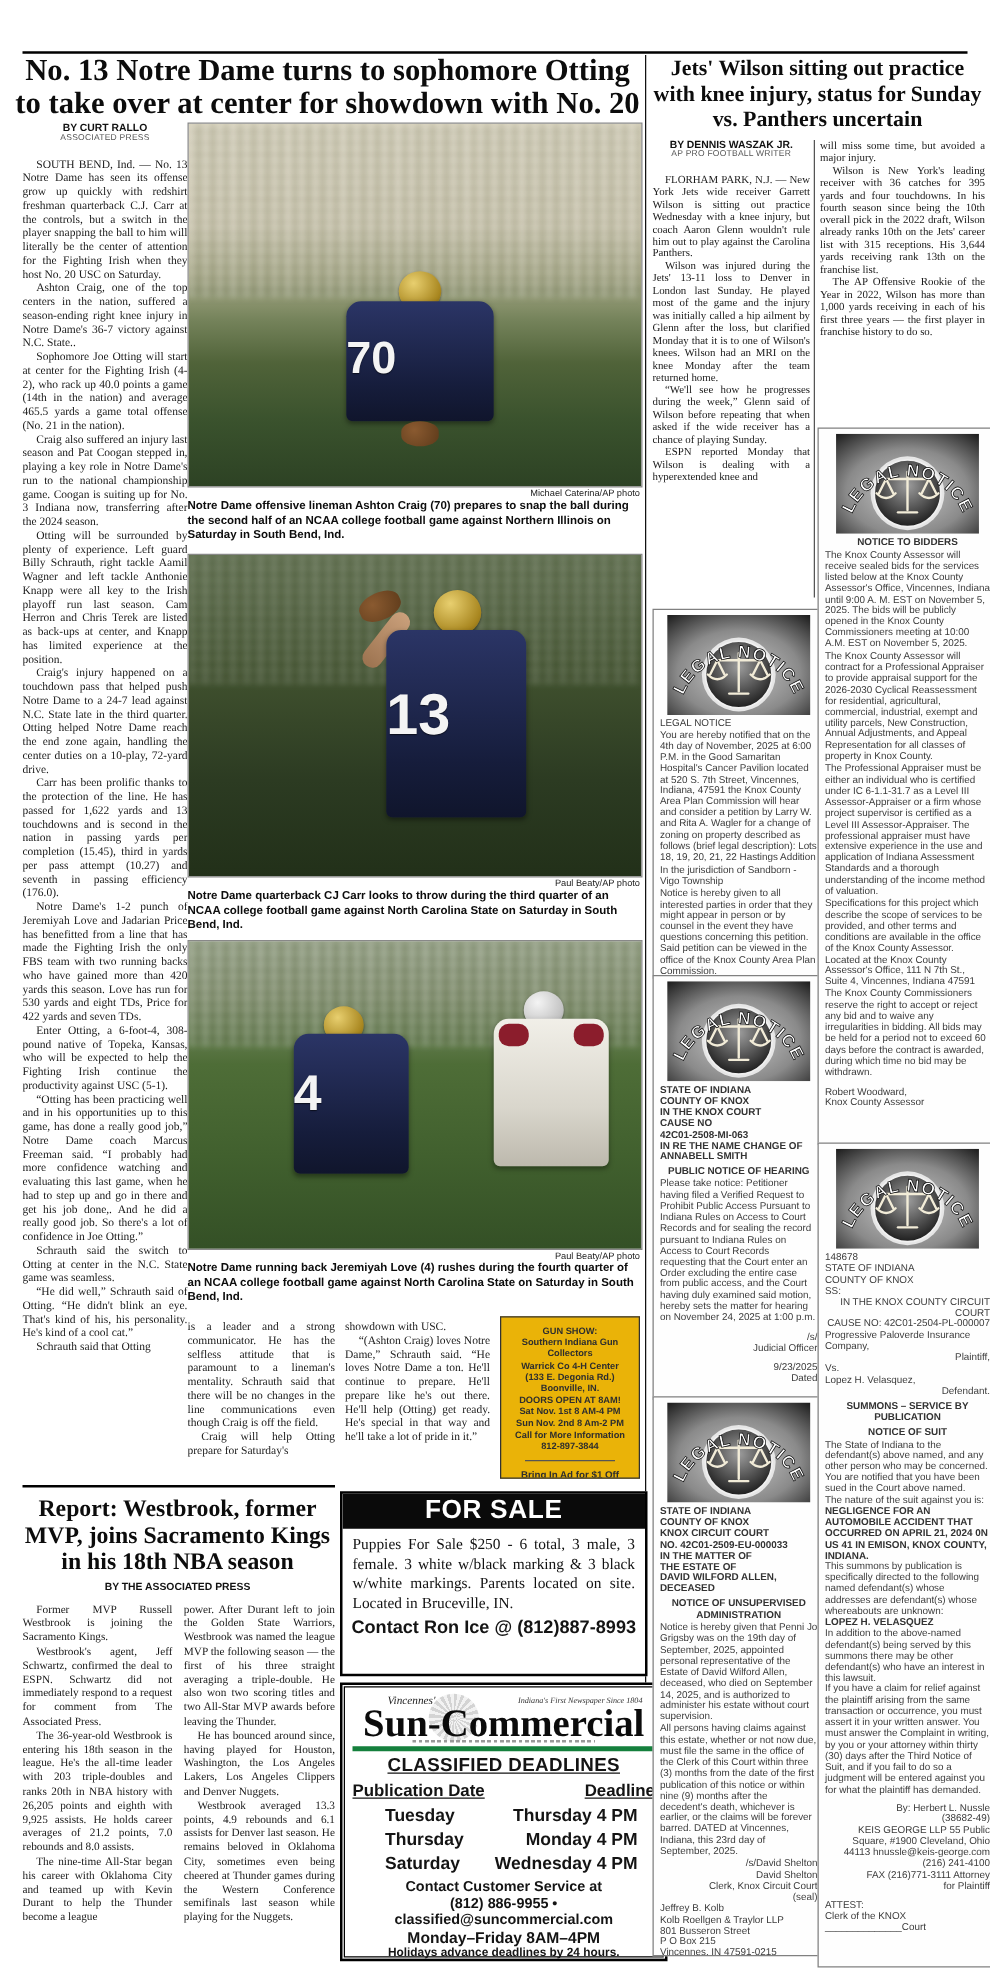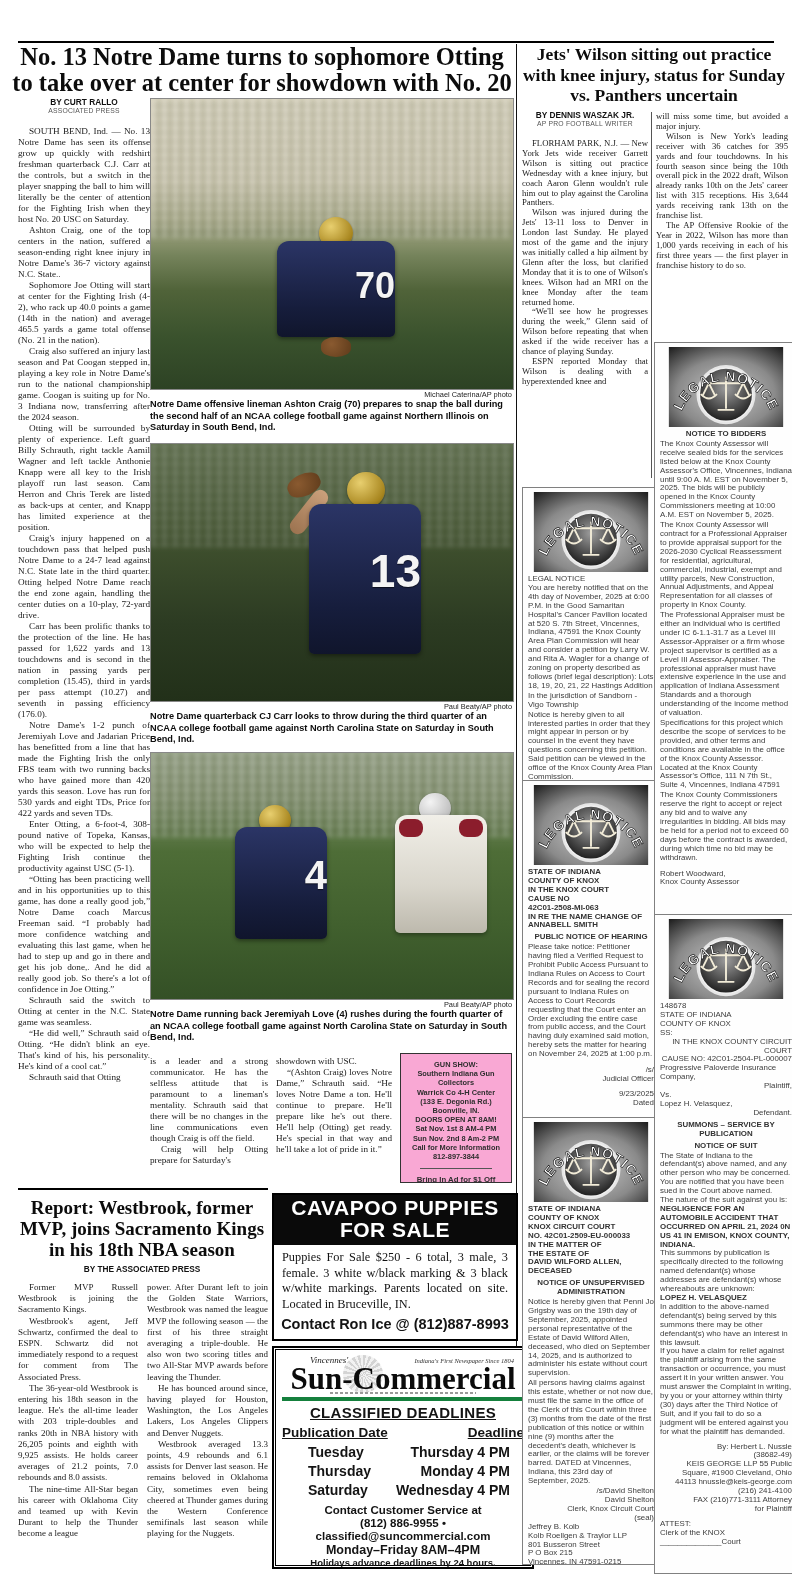--- a/index.html
+++ b/index.html
@@ -38,29 +38,29 @@
   
   .photo{overflow:hidden;background:#9aa47e;border:0.5px solid #888;}
   .crowd{position:absolute;left:0;top:0;right:0;
     background:repeating-linear-gradient(90deg,rgba(255,255,255,.20) 0 5px,rgba(70,80,45,.14) 5px 11px),
                repeating-linear-gradient(0deg,rgba(255,255,255,.12) 0 4px,rgba(0,0,0,.06) 4px 9px);
     filter:blur(2.5px);}
   .helmet{position:absolute;border-radius:50%;background:radial-gradient(circle at 35% 30%,#e8cf6f,#a8861f 70%,#6f5a12);box-shadow:0 1px 2px rgba(0,0,0,.5);}
   .torso{position:absolute;border-radius:12px 12px 5px 5px;background:linear-gradient(180deg,#2b3566,#161d3c 70%,#10152c);box-shadow:0 2px 4px rgba(0,0,0,.4);}
   .torso-w{position:absolute;border-radius:12px 12px 5px 5px;background:linear-gradient(180deg,#f1efe8,#d9d6cc 60%,#bdb9ad);box-shadow:0 2px 4px rgba(0,0,0,.35);}
   .shoulder-r{position:absolute;background:#8b1d2c;border-radius:8px;}
-  .num{position:absolute;width:100%;text-align:right;color:#f4f4f4;font-family:"Liberation Sans",sans-serif;font-weight:bold;text-shadow:0 1px 1px rgba(0,0,0,.6);}
+  .num{position:absolute;width:100%;text-align:left;color:#f4f4f4;font-family:"Liberation Sans",sans-serif;font-weight:bold;text-shadow:0 1px 1px rgba(0,0,0,.6);}
   .ball{position:absolute;background:radial-gradient(circle at 35% 35%,#8a5a30,#5d3a1a);border-radius:50% / 42%;}
   .arm{position:absolute;background:linear-gradient(180deg,#caa07b,#9c7350);border-radius:8px;}
 
   .credit{font-family:"Liberation Sans",sans-serif;font-size:7.4px;color:#222;text-align:right;}
   .caption{font-family:"Liberation Sans",sans-serif;font-weight:bold;font-size:9.2px;line-height:11.6px;color:#0d0d0d;text-align:left;}
 
   
-  .gun-ad{border:1.5px solid #333;background:#f9a8d4;padding:6px 3px 4px 3px;text-align:center;font-family:"Liberation Sans",sans-serif;font-weight:bold;color:#2e2e2e;overflow:hidden;}
+  .gun-ad{border:1.5px solid #333;background:#eab308;padding:6px 3px 4px 3px;text-align:center;font-family:"Liberation Sans",sans-serif;font-weight:bold;color:#2e2e2e;overflow:hidden;}
   .gun-ad .ln{font-size:7.4px;line-height:9.2px;}
   .gun-sep{width:70%;height:1px;background:#555;margin:7px auto 6px auto;}
   .gun-foot{font-size:7.8px;}
 
   
   .cav-ad{border:2px solid #000;background:#fff;overflow:hidden;}
   .cav-band{background:#0a0a0a;color:#fff;text-align:center;font-family:"Liberation Sans",sans-serif;font-weight:bold;font-size:21px;line-height:22px;padding:2px 0 4px 0;letter-spacing:.5px;}
   .cav-body{font-family:"Liberation Serif",serif;font-size:12.3px;line-height:15.5px;text-align:justify;padding:5px 8px 2px 8px;color:#111;}
   .cav-contact{font-family:"Liberation Sans",sans-serif;font-weight:bold;font-size:14.5px;text-align:center;padding:2px 0;}
 
@@ -203,21 +203,20 @@
       <p class="para">The nine-time All-Star began his career with Oklahoma City and teamed up with Kevin Durant to help the Thunder become a league</p>
     </div>
   <div class="abs wb-col no-first-indent" style="left:147px;top:1282px;width:121px;height:298px;">
       <p class="para">power. After Durant left to join the Golden State Warriors, Westbrook was named the league MVP the following season — the first of his three straight averaging a triple-double. He also won two scoring titles and two All-Star MVP awards before leaving the Thunder.</p>
       <p class="para">He has bounced around since, having played for Houston, Washington, the Los Angeles Lakers, Los Angeles Clippers and Denver Nuggets.</p>
       <p class="para">Westbrook averaged 13.3 points, 4.9 rebounds and 6.1 assists for Denver last season. He remains beloved in Oklahoma City, sometimes even being cheered at Thunder games during the Western Conference semifinals last season while playing for the Nuggets.</p>
     </div>
 
   <div class="abs cav-ad" style="left:272px;top:1193px;width:242px;height:144px;">
     <div class="cav-band">
-      <div>CAVAPOO PUPPIES</div>
       <div>FOR SALE</div>
     </div>
     <div class="cav-body">Puppies For Sale $250 - 6 total, 3 male, 3 female. 3 white w/black marking &amp; 3 black w/white markings. Parents located on site. Located in Bruceville, IN.</div>
     <div class="cav-contact">Contact Ron Ice @ (812)887-8993</div>
   </div>
 
   <div class="abs cls-box" style="left:272px;top:1346px;width:242px;height:210px;">
     <div class="logo-wrap">
       <div class="logo-globe"></div>
       <div class="logo-vin">Vincennes'</div>

